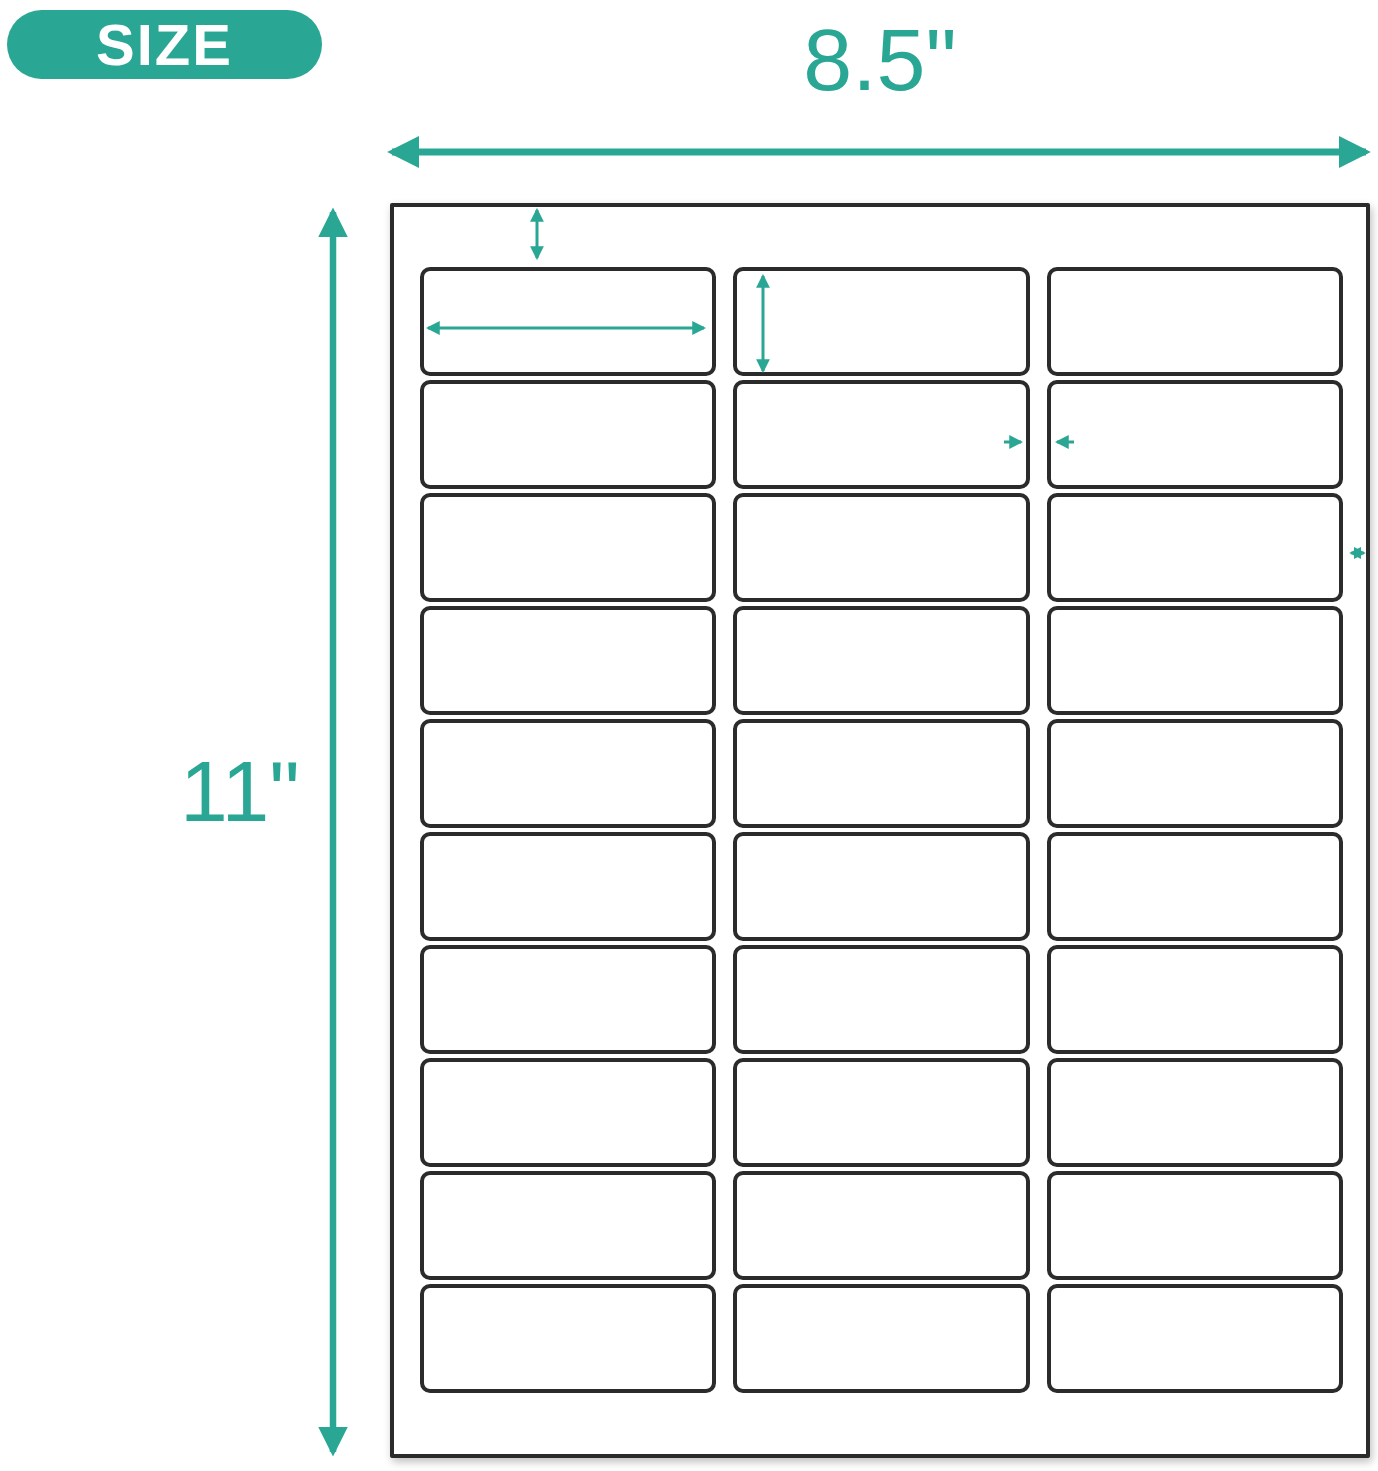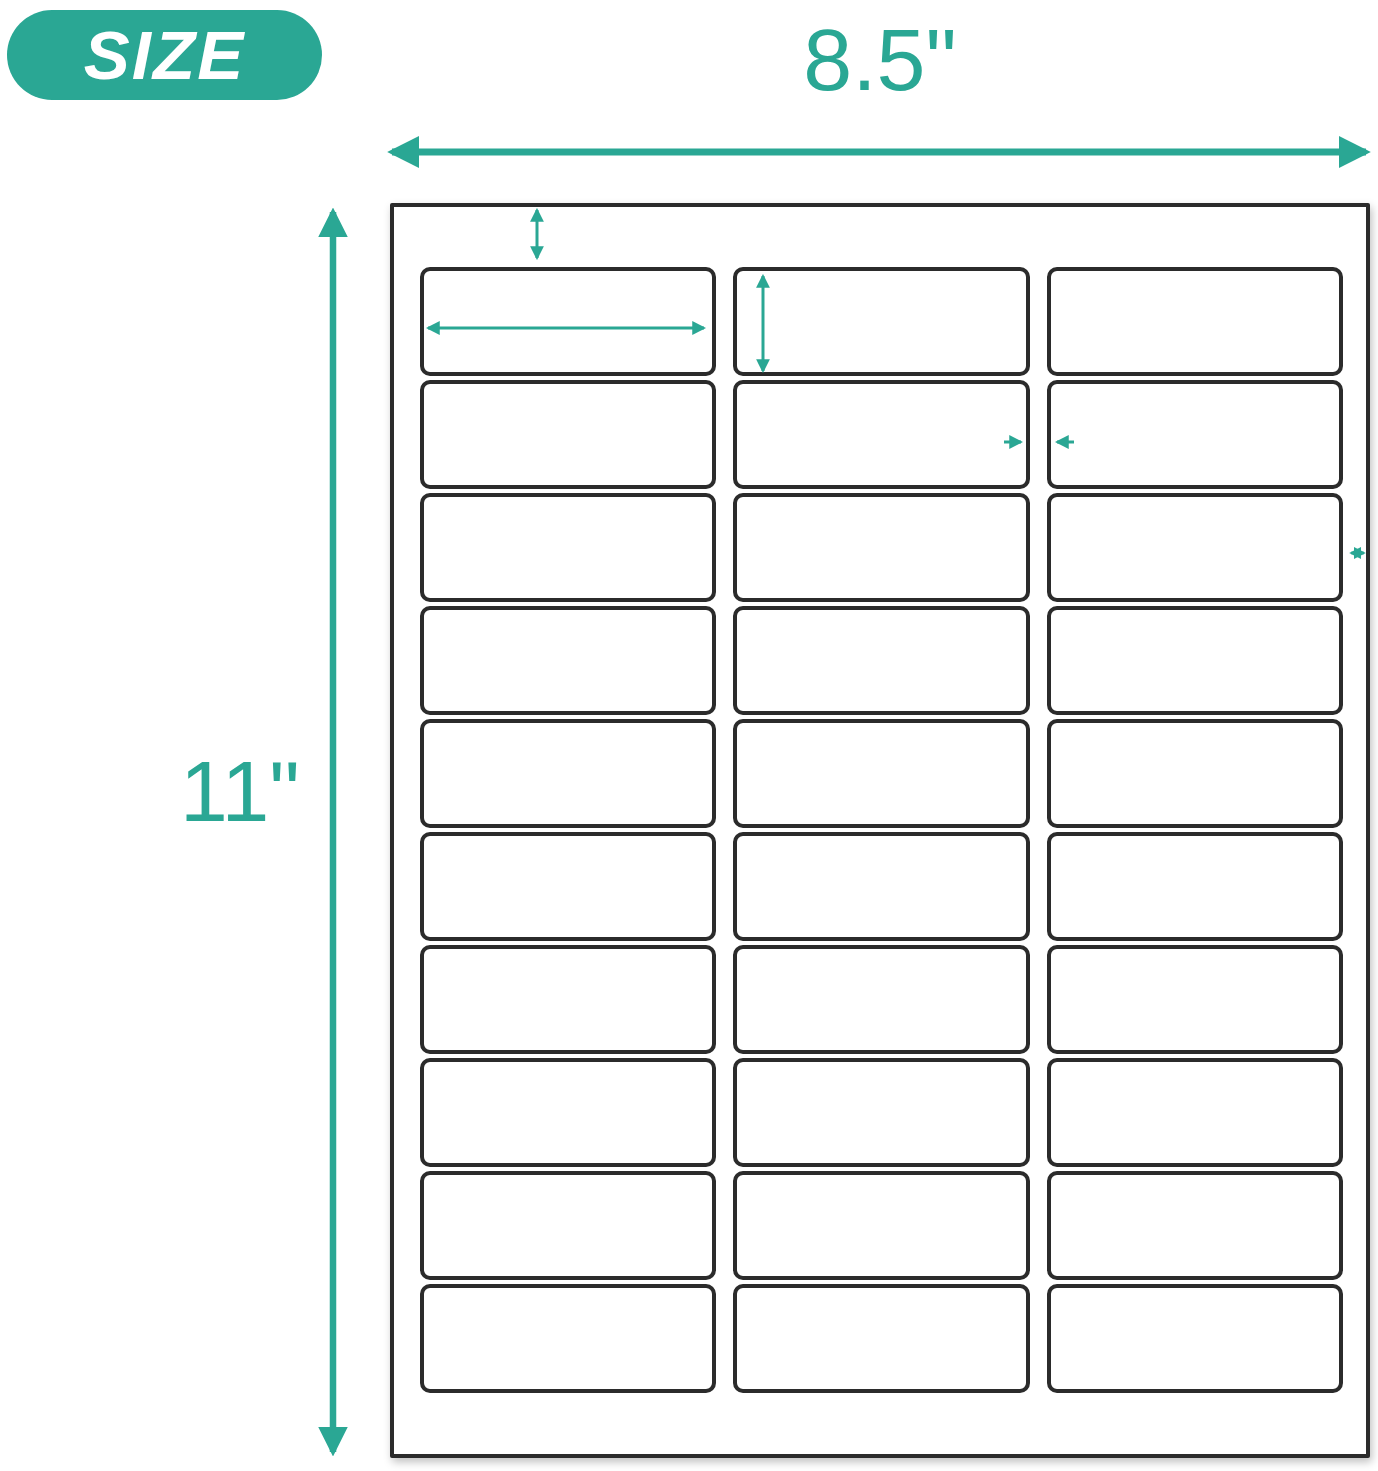--- a/index.html
+++ b/index.html
@@ -11,28 +11,27 @@
   html,body{margin:0;padding:0;background:#FFFFFF;}
   .canvas{
     position:relative;
     width:1378px;height:1471px;
     background:#FFFFFF;
     overflow:hidden;
     font-family:"Liberation Sans", sans-serif;
   }
   .size-badge{
     position:absolute;left:7px;top:10px;
-    width:315px;height:90px;
+    width:315px;height:69px;
     background:var(--accent);
     border-radius:46px;
     color:var(--badge-text);
-    font-size:69px;font-weight:bold;letter-spacing:2px;
+    font-size:58px;font-weight:bold;letter-spacing:2px;
     display:flex;align-items:center;justify-content:center;
     line-height:1;
-    font-style:italic;
   }
   .dim{
     position:absolute;
     color:var(--accent);
     line-height:1;
     white-space:nowrap;
   }
   .dim-big{font-size:88px;}
   .dim-small{font-size:48px;}
   .dim-sheet-width{left:720px;top:16px;width:320px;text-align:center;}

